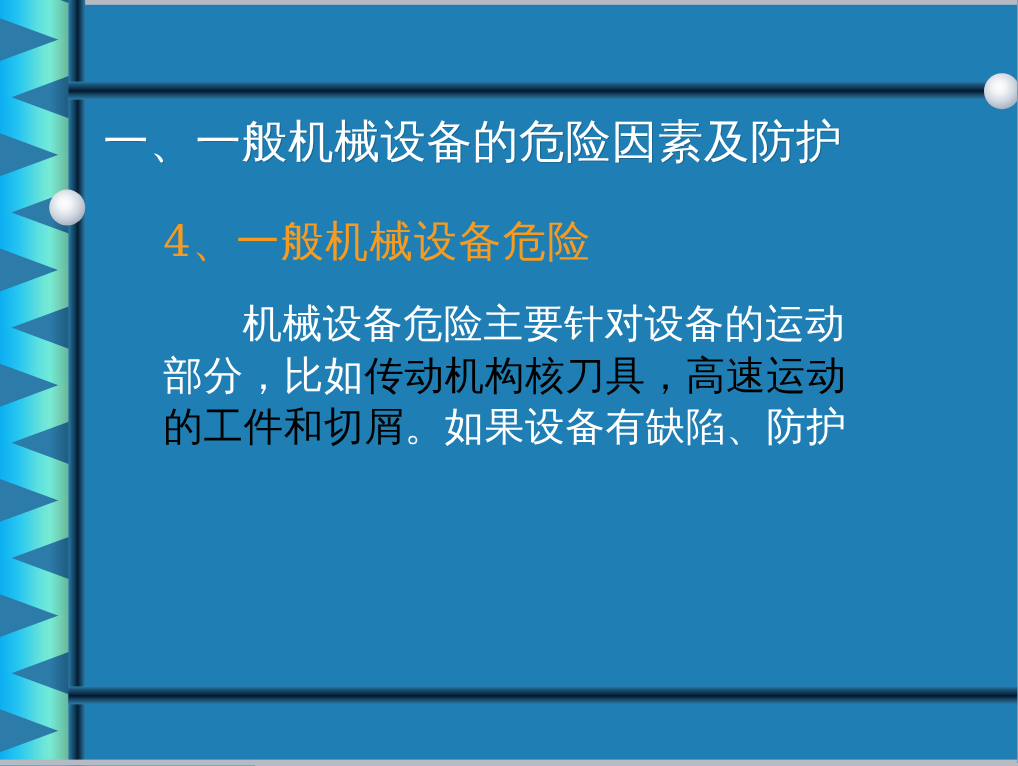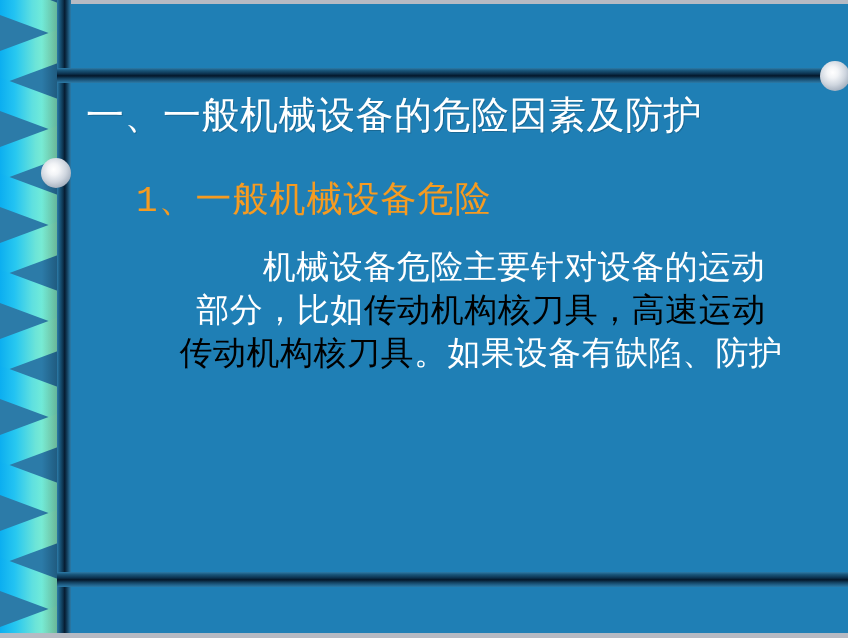--- a/index.html
+++ b/index.html
@@ -1,16 +1,16 @@
 <!DOCTYPE html>
 <html><head>
 <meta charset="utf-8">
 <title>Slide</title>
 <style>
-  * { box-sizing: border-box; margin: 0; padding: 0; font-family: Liberation Mono, monospace; }
+  * { box-sizing: border-box; margin: 0; padding: 0; }
 
   html, body {
     width: 848px;
     height: 638px;
     overflow: hidden;
     background: #b9bcc4;
     font-family: "DejaVu Serif", "Liberation Serif", serif;
   }
 
   #slide {
@@ -122,21 +122,20 @@
   }
 
   .body-text {
     position: absolute;
     left: 136px; top: 248px;
     width: 690px;
     font-size: 33px;
     line-height: 43px;
     color: #ffffff;
     letter-spacing: 0.5px;
-    text-align: center;
   }
   .body-text .hl { color: #000000; }
   .body-text .indent { display: inline-block; width: 66px; }
   .body-text .ln { display: block; white-space: nowrap; }
 </style>
 </head>
 <body>
 
 <div id="slide">
 
@@ -163,29 +162,29 @@
   <div class="rail-v"></div>
 
   <div class="rail-h top"></div>
   <div class="rail-h bottom"></div>
 
   <div class="knob left"></div>
   <div class="knob right"></div>
 
   <div class="heading">一、一般机械设备的危险因素及防护</div>
 
-  <div class="subheading">1、一般机械设备危险</div>
+  <div class="subheading">4、一般机械设备危险</div>
 
   <div class="body-text">
     <span class="ln">
       <span class="indent"></span><span>机械设备危险主要针对设备的运动</span>
     </span>
     <span class="ln">
       <span>部分，比如</span><span class="hl">传动机构核刀具，高速运动</span>
     </span>
     <span class="ln">
-      <span class="hl">传动机构核刀具</span><span>。如果设备有缺陷、防护</span>
+      <span class="hl">的工件和切屑</span><span>。如果设备有缺陷、防护</span>
     </span>
   </div>
 
   <div class="edge-bottom"></div>
 
 </div>
 
 </body></html>

